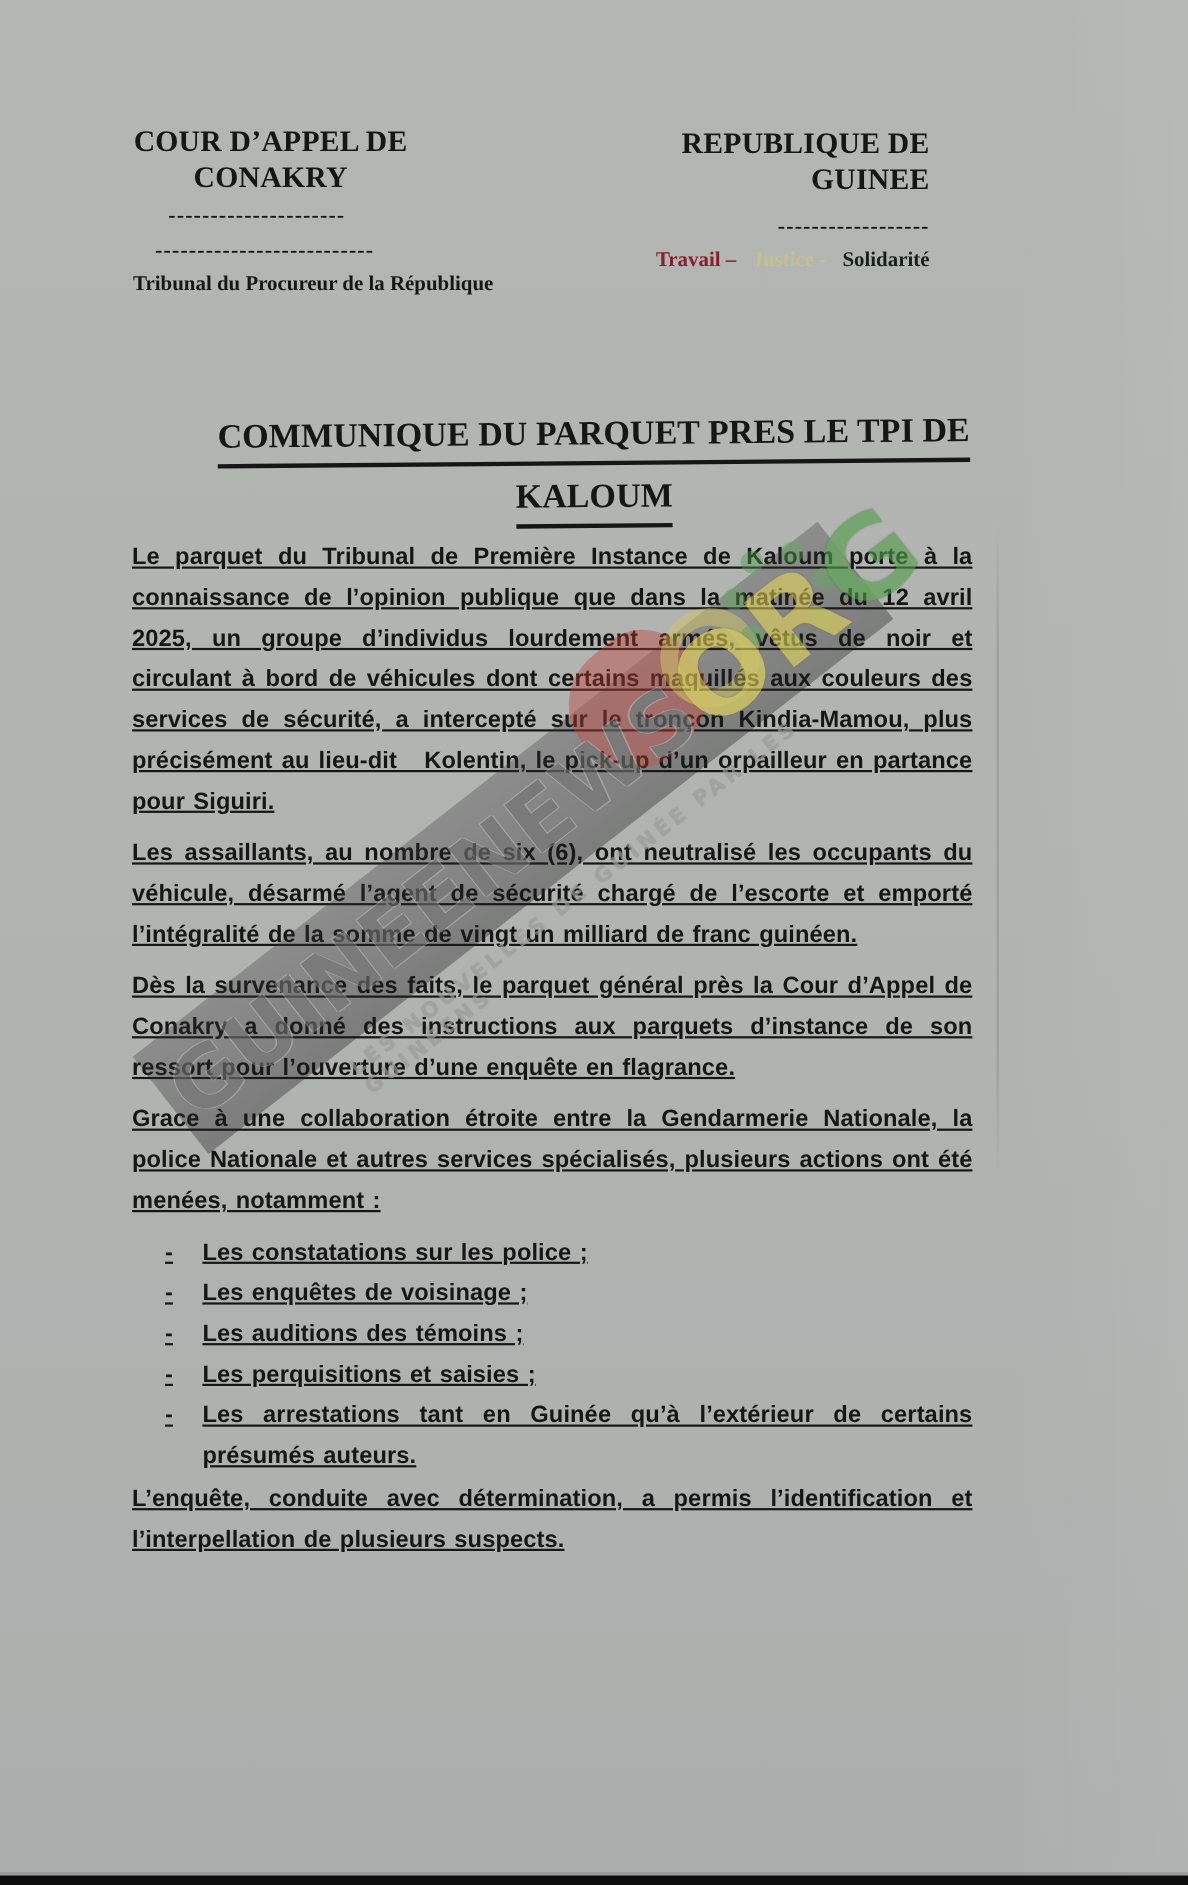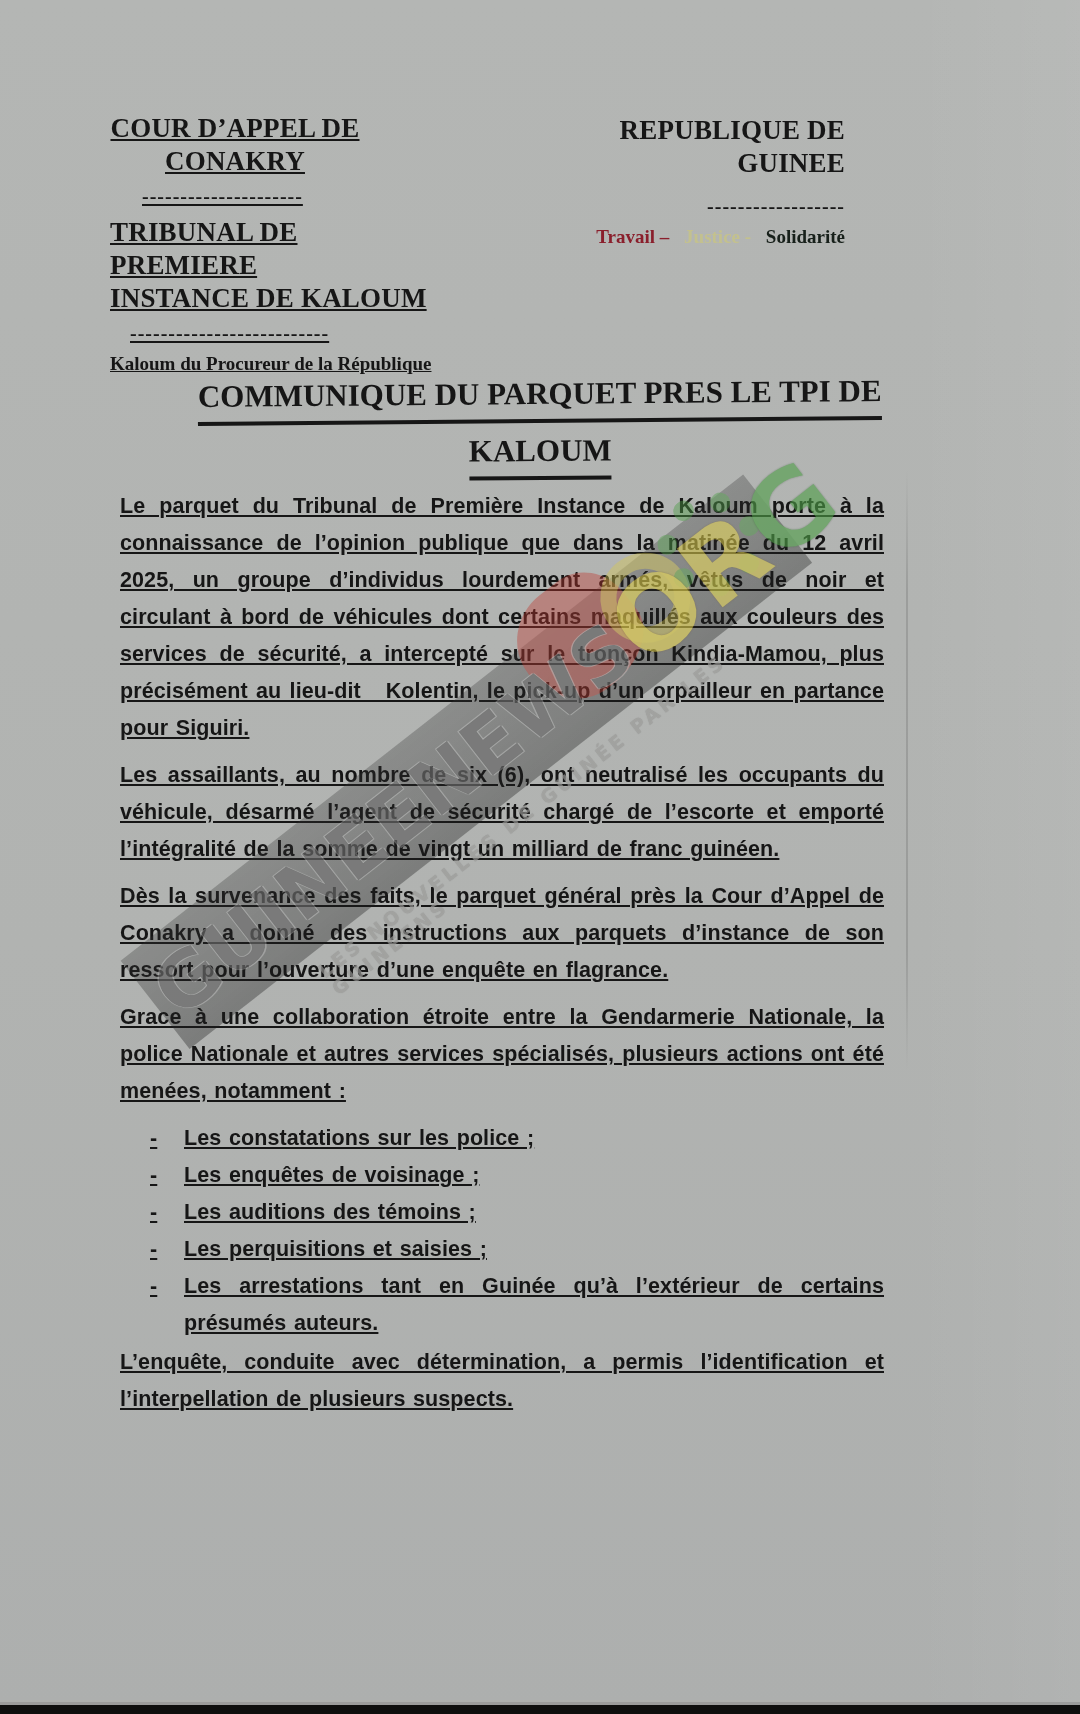--- a/index.html
+++ b/index.html
@@ -7,21 +7,21 @@
   .page{
     position:relative;
     width:1080px;height:1714px;
     margin:0 auto;
     background:linear-gradient(180deg,#b4b6b4 0%,#b1b3b1 55%,#adafae 100%);
     overflow:hidden;
     color:var(--ink,#141414);
   }
   
   .hdr{position:absolute;top:112px;left:0;width:1080px;}
-  .hdr-left{position:absolute;left:110px;top:0;width:330px;text-decoration:underline;}
+  .hdr-left{position:absolute;left:121px;top:0;width:330px;}
   .hdr-right{position:absolute;left:525px;top:2px;width:320px;text-align:right;}
   .serif-bold{
     font-family:"Liberation Serif",serif;font-weight:bold;
     font-size:27px;line-height:33px;letter-spacing:.2px;color:var(--ink,#141414);
   }
   .hdr-left .court-block{text-align:center;width:250px;}
   .hdr-left .trib-block{text-align:left;margin-top:2px;}
   .dash-row{
     font-family:"Liberation Serif",serif;font-weight:bold;font-size:20px;
     letter-spacing:1px;line-height:24px;color:var(--ink,#141414);
@@ -126,26 +126,22 @@
 
   <div class="right-light"></div>
 
   <div class="hdr">
     <div class="hdr-left">
       <div class="court-block serif-bold">
         <div>COUR D’APPEL DE</div>
         <div>CONAKRY</div>
       </div>
       <div class="dash-row">---------------------</div>
-      <div class="trib-block serif-bold">
-        <div>TRIBUNAL DE PREMIERE</div>
-        <div>INSTANCE DE KALOUM</div>
-      </div>
       <div class="dash-row" style="margin-left:20px">--------------------------</div>
-      <div class="parquet-label">Kaloum du Procureur de la République</div>
+      <div class="parquet-label">Tribunal du Procureur de la République</div>
     </div>
 
     <div class="hdr-right">
       <div class="serif-bold">REPUBLIQUE DE GUINEE</div>
       <div class="dash-row" style="margin-top:14px">------------------</div>
       <div class="motto">
         <span class="m1">Travail –</span>
         <span class="m2">Justice -</span>
         <span class="m3">Solidarité</span>
       </div>

